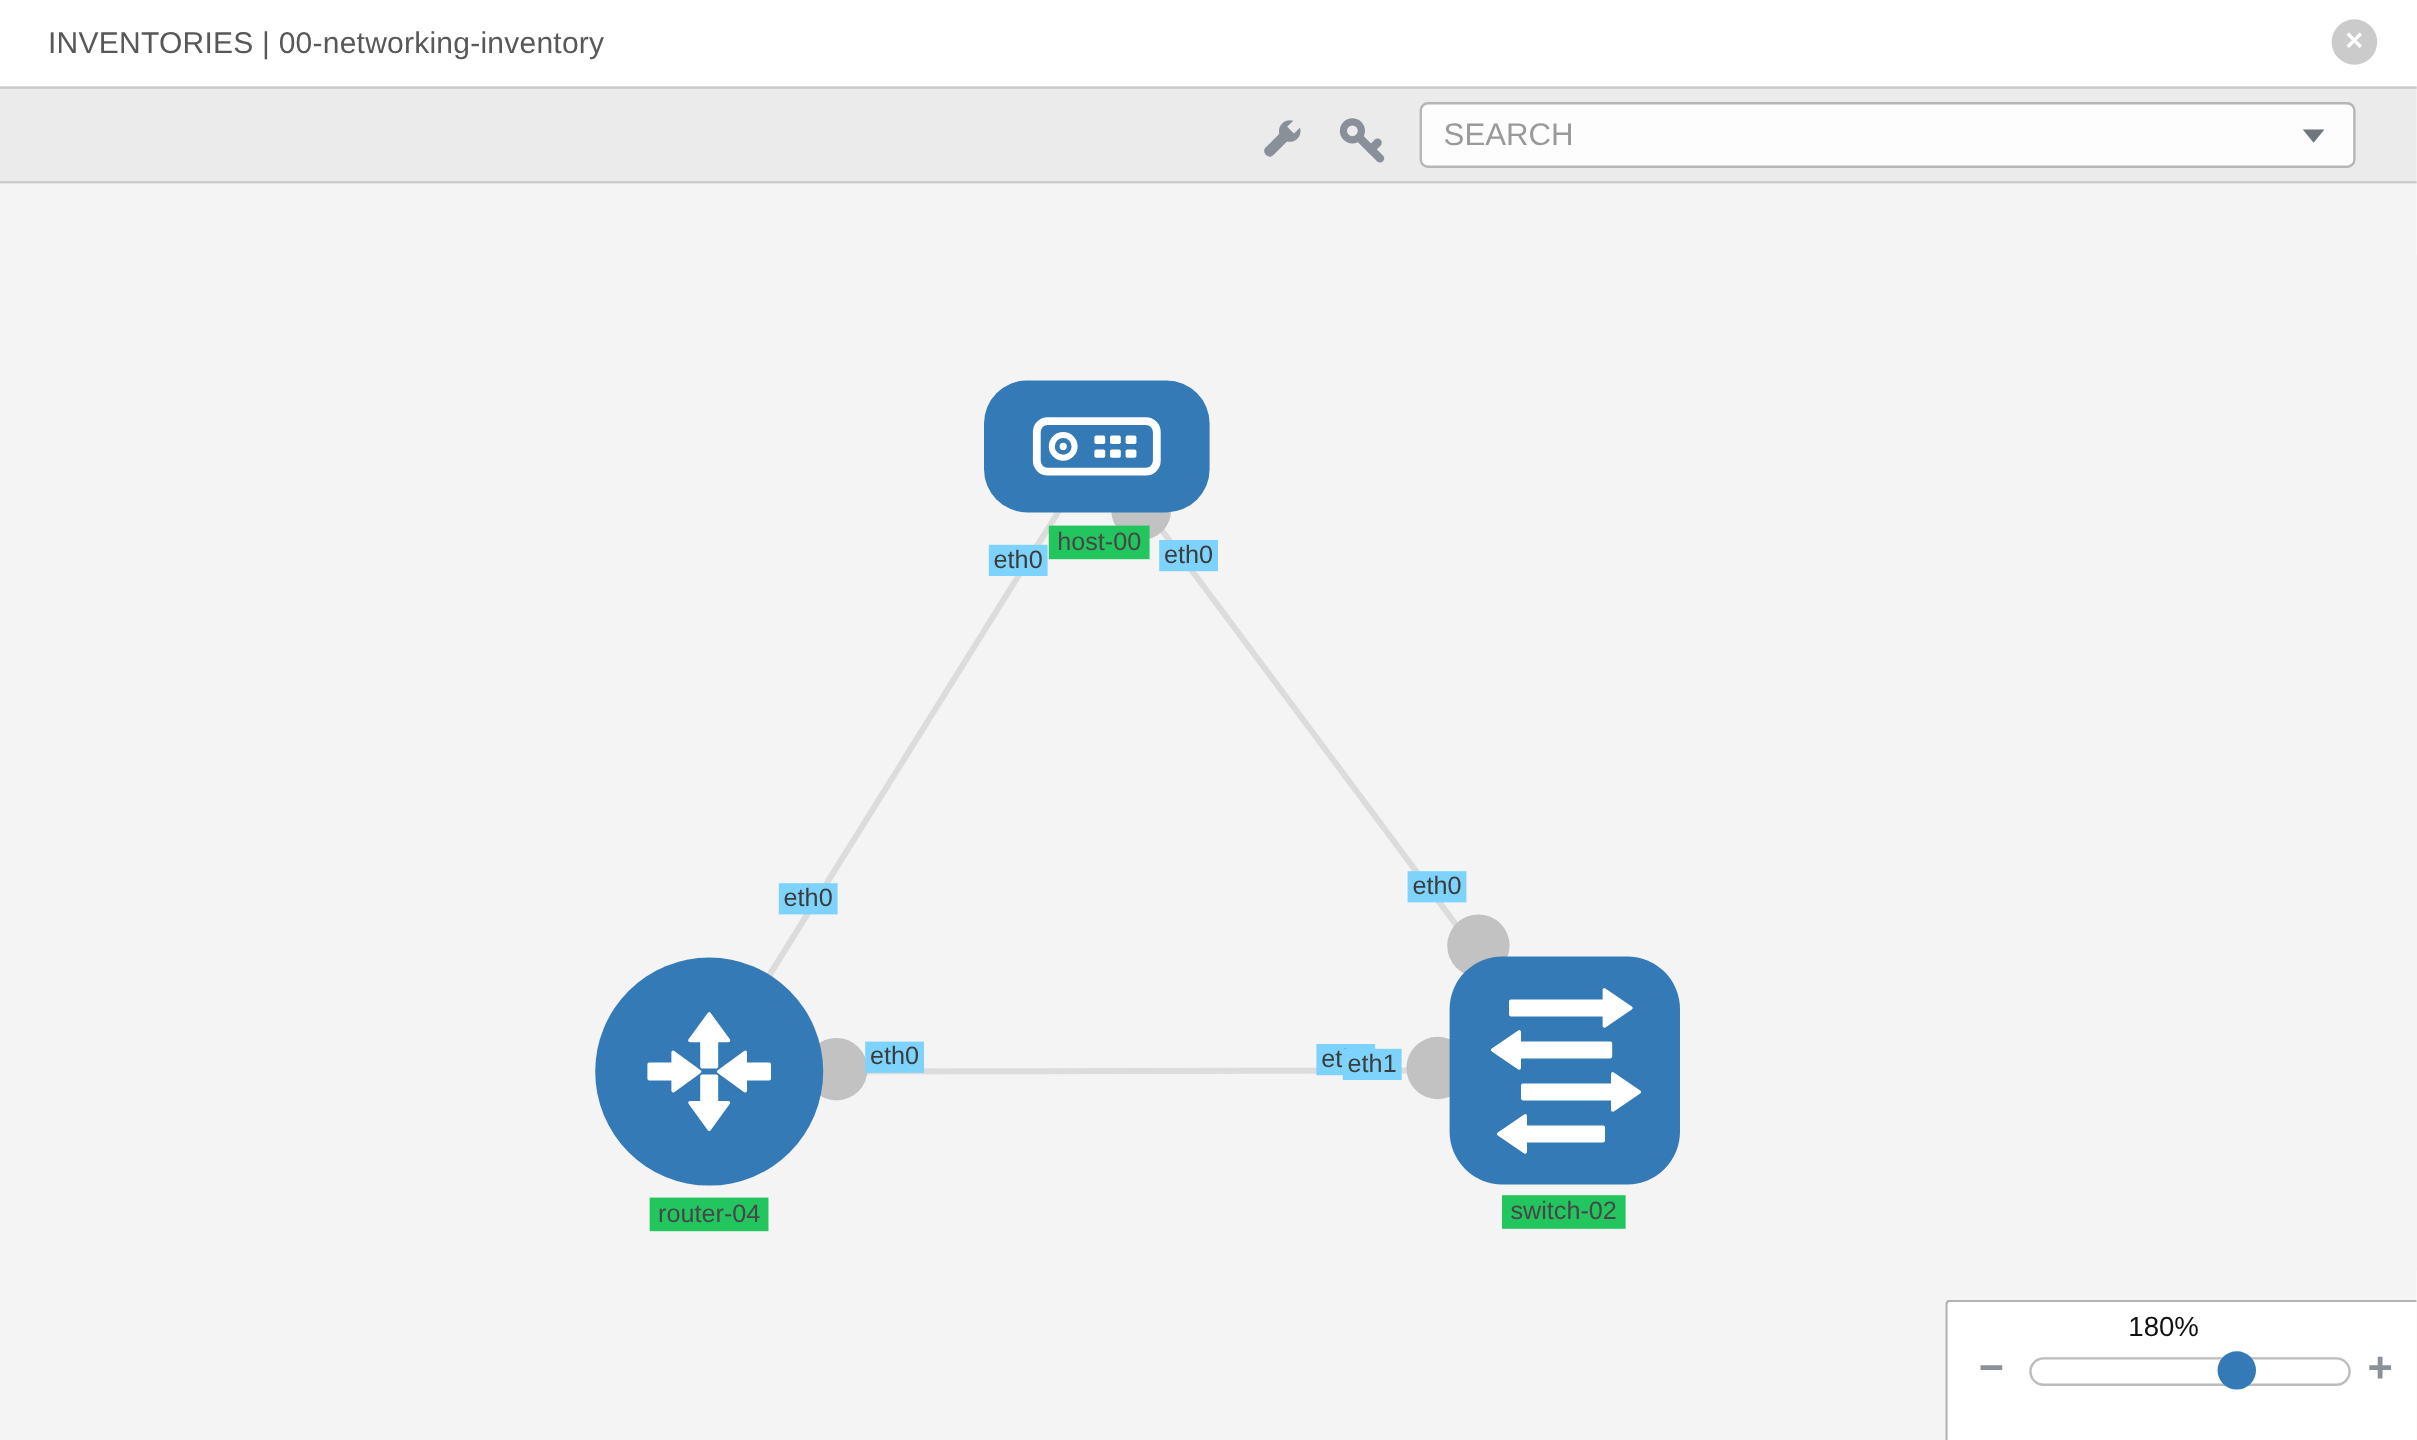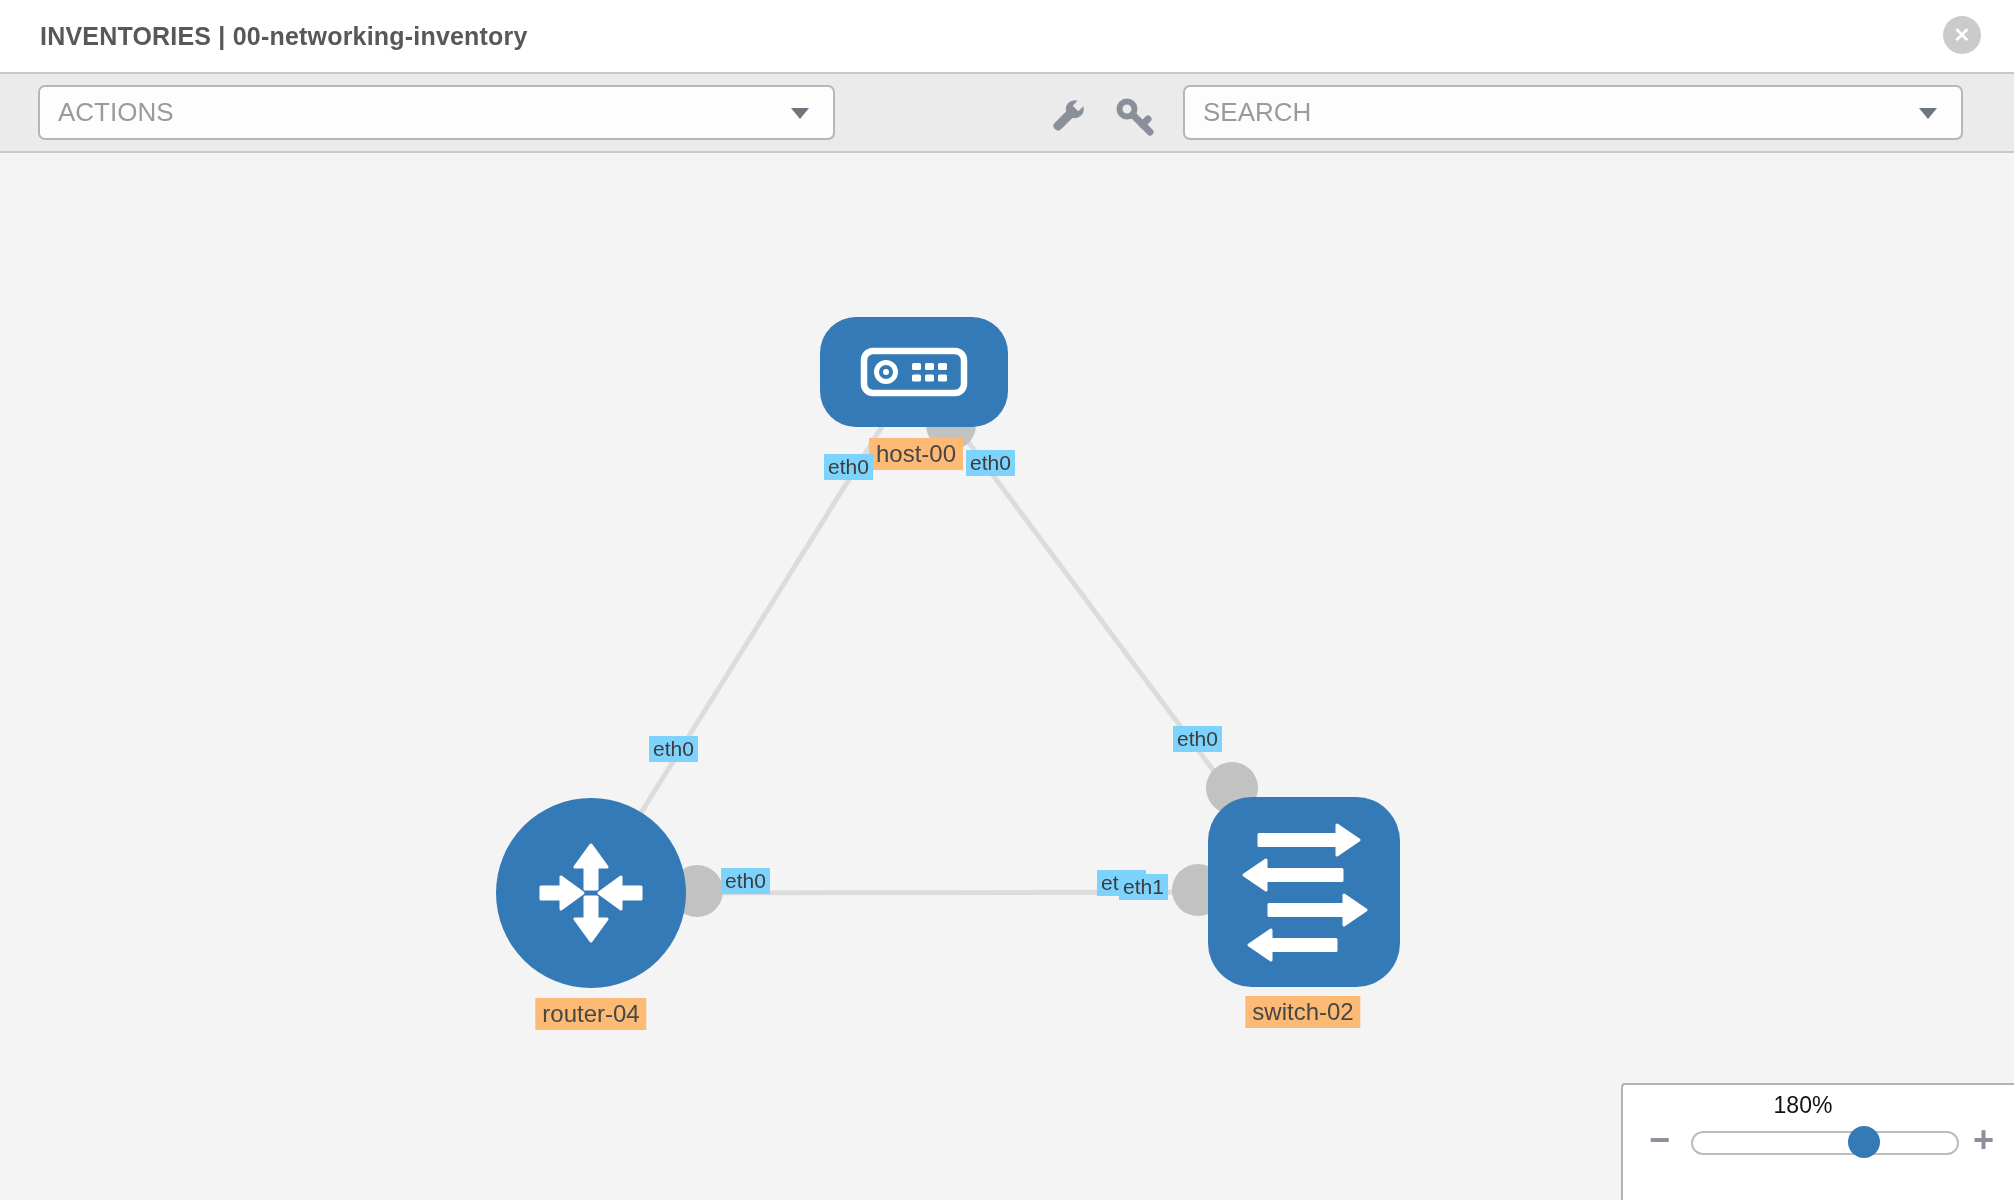--- a/index.html
+++ b/index.html
@@ -3,21 +3,21 @@
 <meta charset="utf-8">
 <style>
   * { margin:0; padding:0; box-sizing:border-box; }
   html,body { width:2014px; height:1200px; overflow:hidden;
     font-family:"Liberation Sans", sans-serif; background:#fff; }
   .page { position:relative; width:2014px; height:1200px; }
 
   
   .header { position:absolute; left:0; top:0; width:100%; height:72px; background:#ffffff; }
   .title { position:absolute; left:40px; top:0; line-height:72px; font-size:25px;
-    font-weight:bold; color:#585858; letter-spacing:0.2px; }
+    font-weight:normal; color:#585858; letter-spacing:0.2px; }
   .close-btn { position:absolute; left:1943px; top:16px; width:38px; height:38px;
     border-radius:50%; background:#cbcbcb; color:#ffffff; font-size:20px; font-weight:bold;
     text-align:center; line-height:38px; cursor:pointer; }
 
   
   .toolbar { position:absolute; left:0; top:72px; width:100%; height:81px;
     background:#ebebeb; border-top:2px solid #c9c9c9; border-bottom:2px solid #c9c9c9; }
   .select-box { position:absolute; top:11px; height:55px; background:#fdfdfd;
     border:2px solid #b6b6b6; border-radius:7px; }
   .select-box .ph { position:absolute; left:18px; top:0; line-height:51px; font-size:26px;
@@ -26,22 +26,22 @@
     border-left:9px solid transparent; border-right:9px solid transparent;
     border-top:11px solid #6e7780; }
   .actions-box { left:38px; width:797px; }
   .search-box { left:1183px; width:780px; }
   .tool-icon { position:absolute; top:20px; width:46px; height:46px; cursor:pointer; }
 
   
   .canvas { position:absolute; left:0; top:153px; width:2014px; height:1047px; background:#f4f4f4; }
   .graph-svg { position:absolute; left:0; top:0; }
 
-  .node-label { position:absolute; transform:translateX(-50%); background:#fdba74;
-    color:#474747; font-size:24px; padding:2px 7px; white-space:nowrap; }
+  .node-label { position:absolute; transform:translateX(-50%); background:#22c55e;
+    color:#474747; font-size:21px; padding:2px 7px; white-space:nowrap; }
   .if-label { position:absolute; background:#7dd3fc; color:#3c3c3c; font-size:21px;
     padding:1px 4px; white-space:nowrap; }
 
   
   .zoom-panel { position:absolute; left:1621px; top:1083px; width:393px; height:117px;
     background:#ffffff; border:2px solid #b3b3b3; border-right:none; border-bottom:none;
     border-top-left-radius:4px; }
   .zoom-level { text-align:center; margin-top:7px; font-size:23px; color:#111111; width:360px; }
   .zoom-minus, .zoom-plus { position:absolute; font-size:36px; font-weight:bold;
     color:#8b9198; cursor:pointer; line-height:30px; }
@@ -56,24 +56,20 @@
 <body>
 
 <div class="page">
 
   <div class="header">
     <div class="title">INVENTORIES | 00-networking-inventory</div>
     <div class="close-btn">✕</div>
   </div>
 
   <div class="toolbar">
-    <div class="select-box actions-box">
-      <span class="ph">ACTIONS</span>
-      <span class="caret"></span>
-    </div>
 
     <svg class="tool-icon" style="left:1044px;" viewBox="0 0 46 46">
       <g transform="rotate(45 23 23)" fill="#8a9099">
         <circle cx="23" cy="12" r="9"></circle>
         <rect x="18.5" y="14" width="9" height="26" rx="4"></rect>
         <rect x="19" y="2" width="8" height="9" fill="#ebebeb"></rect>
       </g>
     </svg>
 
     <svg class="tool-icon" style="left:1112px;" viewBox="0 0 46 46">

